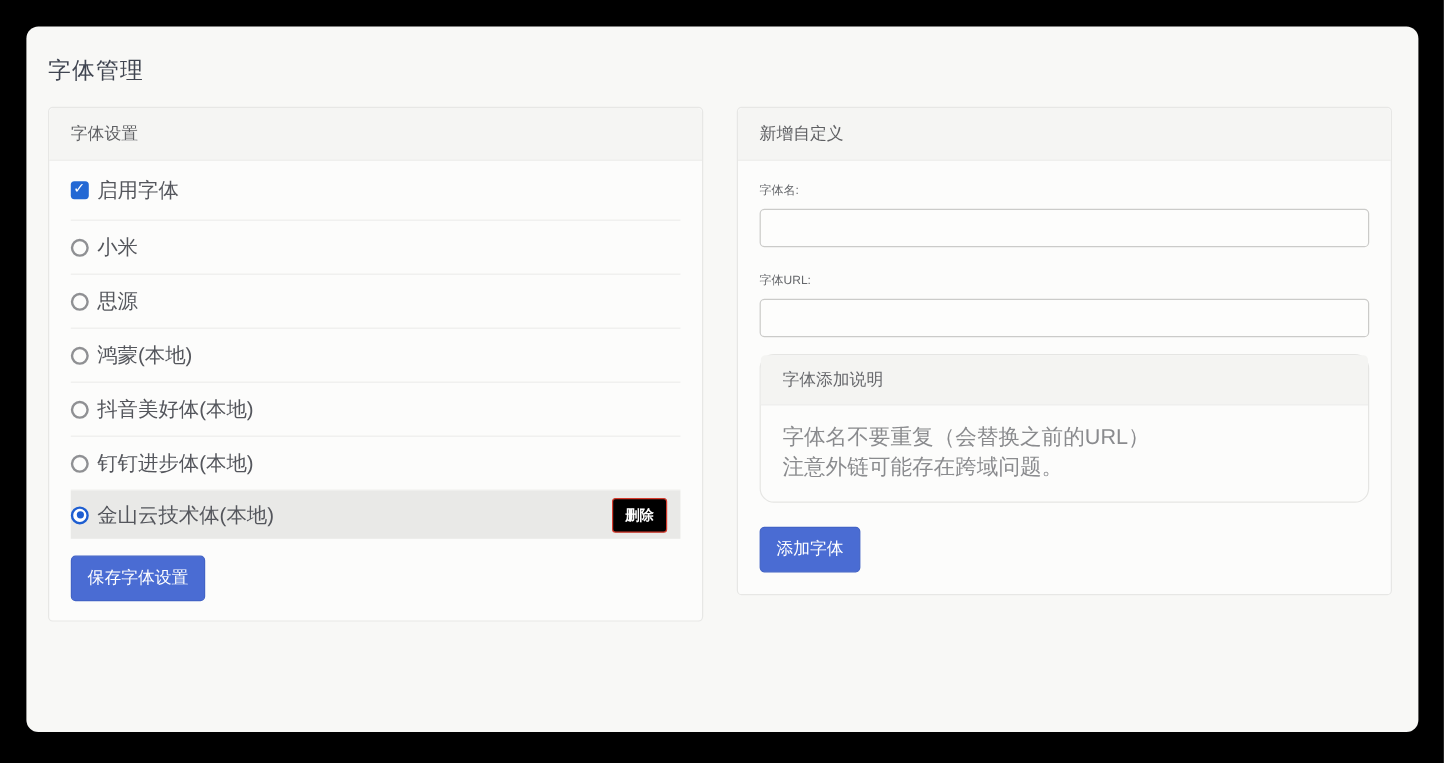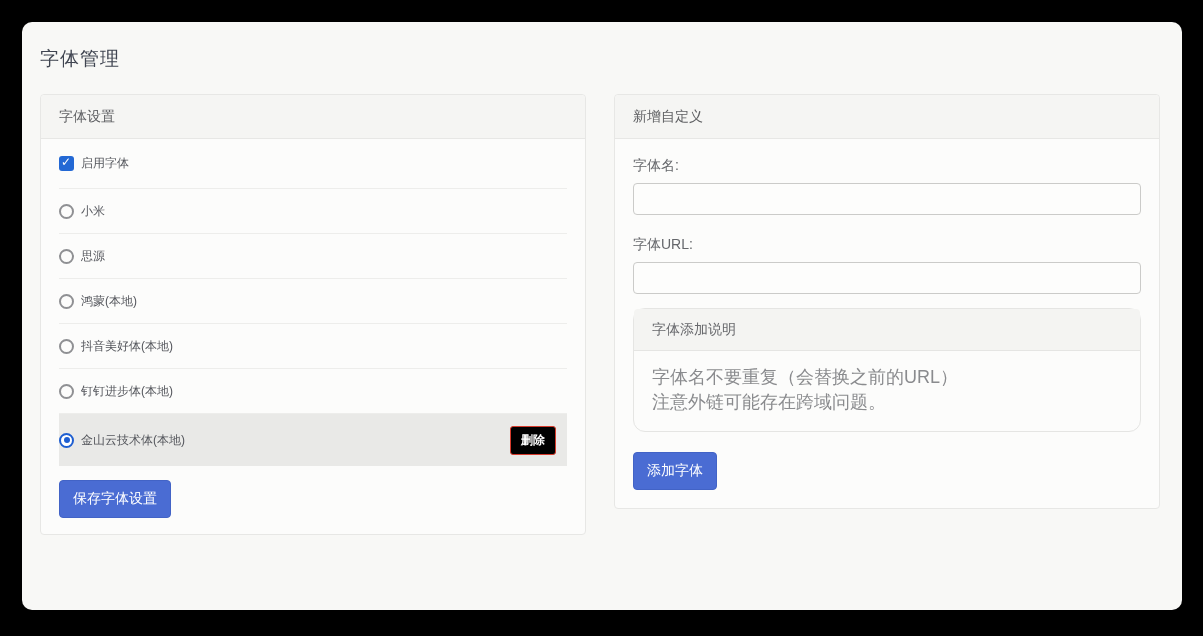--- a/index.html
+++ b/index.html
@@ -1,55 +1,55 @@
 <!DOCTYPE html>
 <html><head>
 <meta charset="utf-8">
 <style>
   * { margin:0; padding:0; box-sizing:border-box; }
   html,body { width:1203px; height:636px; background:#000; overflow:hidden;
               font-family:"Liberation Sans","DejaVu Sans",sans-serif; }
   .app-card { position:absolute; left:22px; top:22px; width:1160px; height:588px;
               background:#f8f8f6; border-radius:10px; box-shadow:0 0 6px rgba(0,0,0,.5);
               padding:0 22px 0 18px; }
-  .page-title { margin:24px 0 22px 0; padding-left:0; font-size:19px; font-weight:400;
+  .page-title { margin:24px 0 17px 0; padding-left:0; font-size:19px; font-weight:400;
                 color:#3f4450; letter-spacing:1px; }
   .panels { display:flex; gap:28px; align-items:flex-start; }
   .panel { flex:1; background:#fcfcfb; border:1px solid #e7e7e5; border-radius:4px; }
   .panel-header { height:44px; line-height:43px; padding:0 18px; background:#f5f5f3;
                   border-bottom:1px solid #e7e7e5; color:#5f6063; font-size:14px;
                   border-radius:4px 4px 0 0; }
   
   .left-body { padding:0 18px 16px 18px; }
   .check-row { height:50px; display:flex; align-items:center;
                border-bottom:1px solid #ededeb; cursor:pointer; }
   .checkbox { width:15px; height:15px; background:#2368d4; border-radius:3px;
               margin-right:7px; position:relative; flex:0 0 auto; }
   .checkbox::after { content:"✓"; position:absolute; left:2px; top:-1px;
                      color:#fff; font-size:12px; font-weight:bold; }
-  .row-label { font-size:12px; color:#54565c; }
+  .row-label { font-size:17px; color:#54565c; }
   .font-row { height:45px; display:flex; align-items:center;
               border-bottom:1px solid #ededeb; cursor:pointer; }
   .radio { width:15px; height:15px; border:2px solid #8f9093; border-radius:50%;
            margin-right:7px; flex:0 0 auto; position:relative; background:#fcfcfb; }
-  .font-row.selected { height:52px; background:#e9e9e7; border-bottom:none;
+  .font-row.selected { height:40px; background:#e9e9e7; border-bottom:none;
                        margin-bottom:14px; padding-right:11px; }
   .font-row.selected .radio { border-color:#1e5ed1; background:#fff; }
   .font-row.selected .radio::after { content:""; position:absolute; left:2.5px; top:2.5px;
                                      width:6px; height:6px; border-radius:50%;
                                      background:#1e5ed1; }
   .delete-btn { margin-left:auto; background:#000000; border:1px solid #d63a2c;
                 color:#fff; font-size:12px; font-weight:bold; padding:5px 10px;
                 border-radius:3px; cursor:pointer; }
   .primary-btn { display:inline-block; background:#4a6cd3; border:1px solid #4263c6;
                  color:#fff; font-size:14px; padding:9px 13px; border-radius:4px;
                  cursor:pointer; }
   
   .right-body { padding:18px; }
-  .field-label { display:block; font-size:14px; color:#65676b; margin-bottom:8px; }
+  .field-label { display:block; font-size:10px; color:#65676b; margin-bottom:8px; }
   .text-input { width:100%; height:32px; border:1px solid #cbcbc9; border-radius:4px;
                 background:#fdfdfc; padding:0 10px; font-size:14px; color:#444;
                 margin-bottom:21px; }
   .note-box { border:1px solid #e5e5e3; border-radius:12px; margin-top:-7px; }
   .note-header { height:42px; line-height:41px; padding:0 18px; background:#f4f4f2;
                  border-bottom:1px solid #e5e5e3; color:#67686c; font-size:14px;
                  border-radius:4px 4px 0 0; }
   .note-body { padding:14px 18px 16px 18px; font-size:18px; color:#8a8b8e;
                line-height:25px; }
   .add-btn-wrap { margin-top:20px; }

